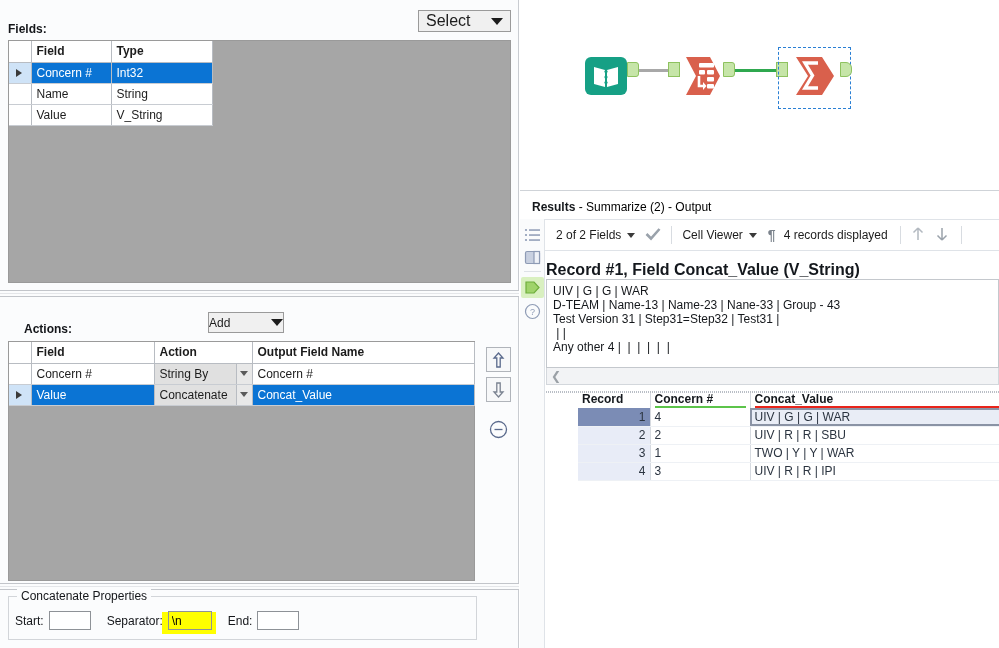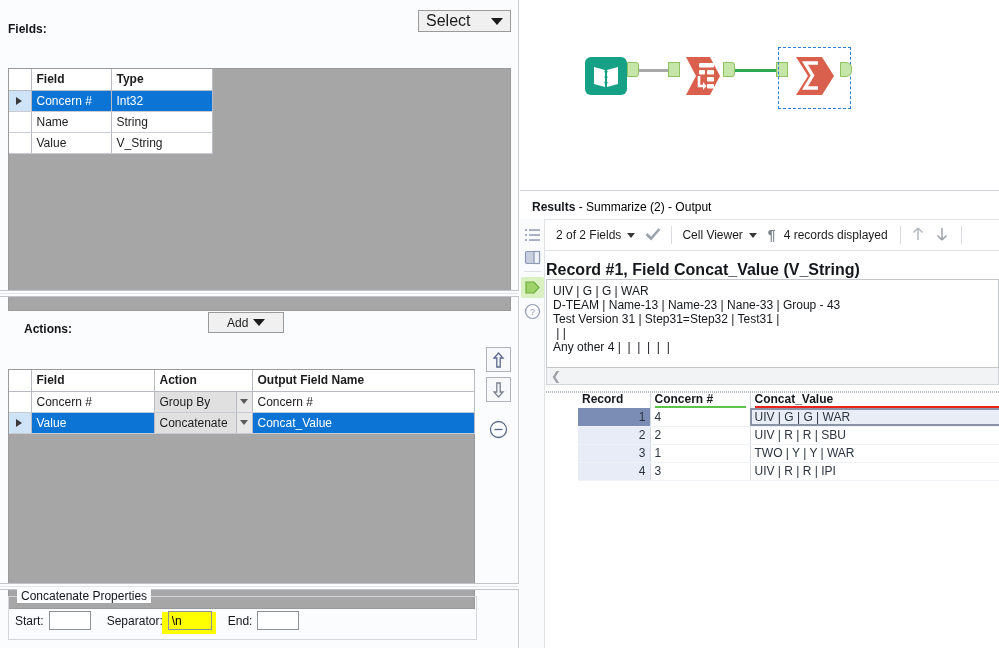--- a/index.html
+++ b/index.html
@@ -37,21 +37,20 @@
   #select-dropdown .ddlabel { flex: 1; font-size: 16px; color: #1c1c1c; }
   .caret-down {
     width: 0; height: 0;
     border-left: 6px solid transparent; border-right: 6px solid transparent;
     border-top: 7px solid #1c1c1c;
   }
 
   .grid-wrap {
     position: absolute; background: #a6a6a6;
     border: 1px solid #9a9a9a;
-    margin-top: 28px;
   }
   #fields-grid-wrap { left: 8px; top: 40px; width: 503px; height: 243px; }
 
   table.dgrid { border-collapse: collapse; table-layout: fixed; background: #fff; }
   table.dgrid td, table.dgrid th {
     border-right: 1px solid #b8bcc2;
     border-bottom: 1px solid #c8ccd2;
     height: 21px; padding: 0 0 0 5px;
     font-size: 12px; text-align: left; font-weight: normal;
     overflow: hidden; white-space: nowrap;
@@ -82,21 +81,21 @@
     width: 100%; height: 1px; background: #e4e6e9;
   }
   #splitter-1 { top: 290px; }
 
   
   #actions-section { position: absolute; left: 0; top: 300px; width: 519px; height: 290px; }
   #actions-label { position: absolute; left: 24px; top: 22px; }
   #add-dropdown {
     position: absolute; left: 208px; top: 312px; width: 76px; height: 21px;
     background: #f0f0f0; border: 1px solid #9a9a9a;
-    display: flex; align-items: center; padding: 0 18px;
+    display: flex; align-items: center; padding: 0 0;
   }
   #add-dropdown .ddlabel { flex: 1; font-size: 12px; }
 
   #actions-grid-wrap { left: 8px; top: 341px; width: 467px; height: 240px; }
 
   .incell-dd {
     position: absolute; right: 0; top: 0; width: 16px; height: 100%;
     background: #e8e8e8; border-left: 1px solid #b8bcc2;
     display: flex; align-items: center; justify-content: center;
   }
@@ -342,21 +341,21 @@
             <td>Field</td>
             <td>Action</td>
             <td>Output Field Name</td>
           </tr>
         </thead>
         <tbody>
           <tr>
             <td class="selcol"></td>
             <td>Concern #</td>
             <td class="dropcell">
-              <span>Group By</span>
+              <span>String By</span>
               <span class="incell-dd">
                   <i class="chev-sm"></i>
                 </span>
             </td>
             <td>Concern #</td>
           </tr>
           <tr class="selected">
             <td class="selcol">
               <span class="rowsel-arrow"></span>
             </td>

